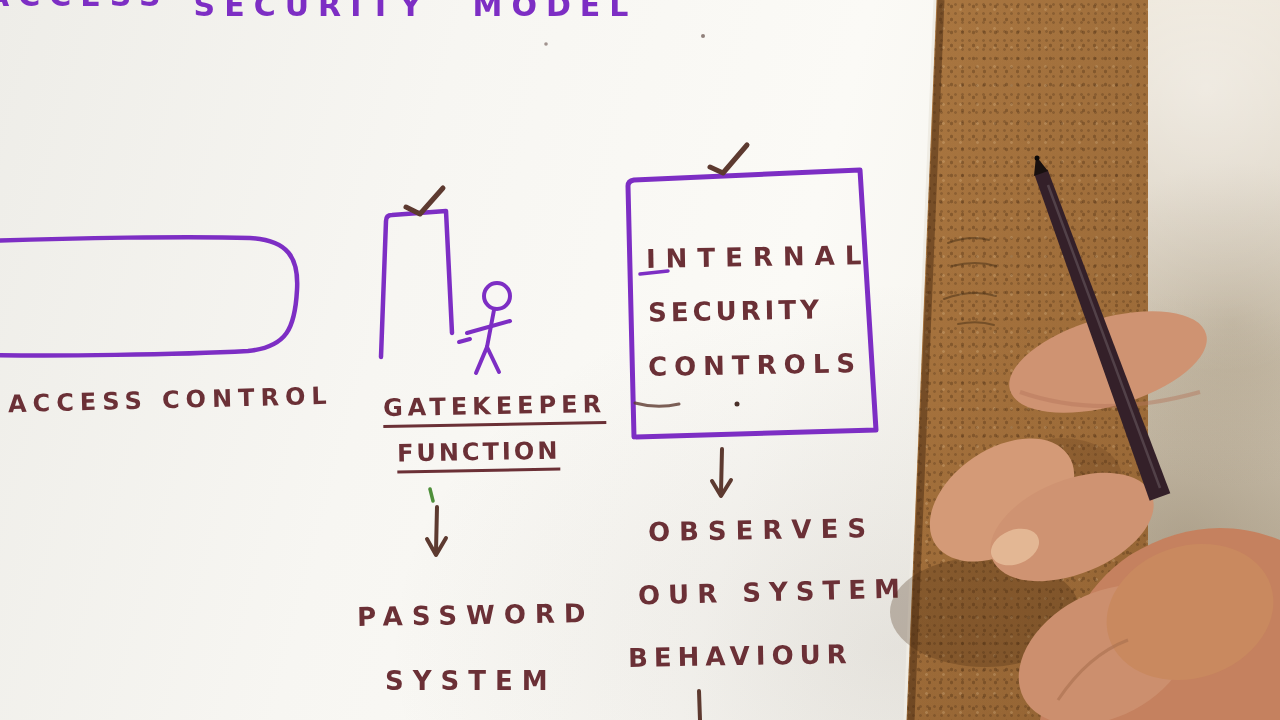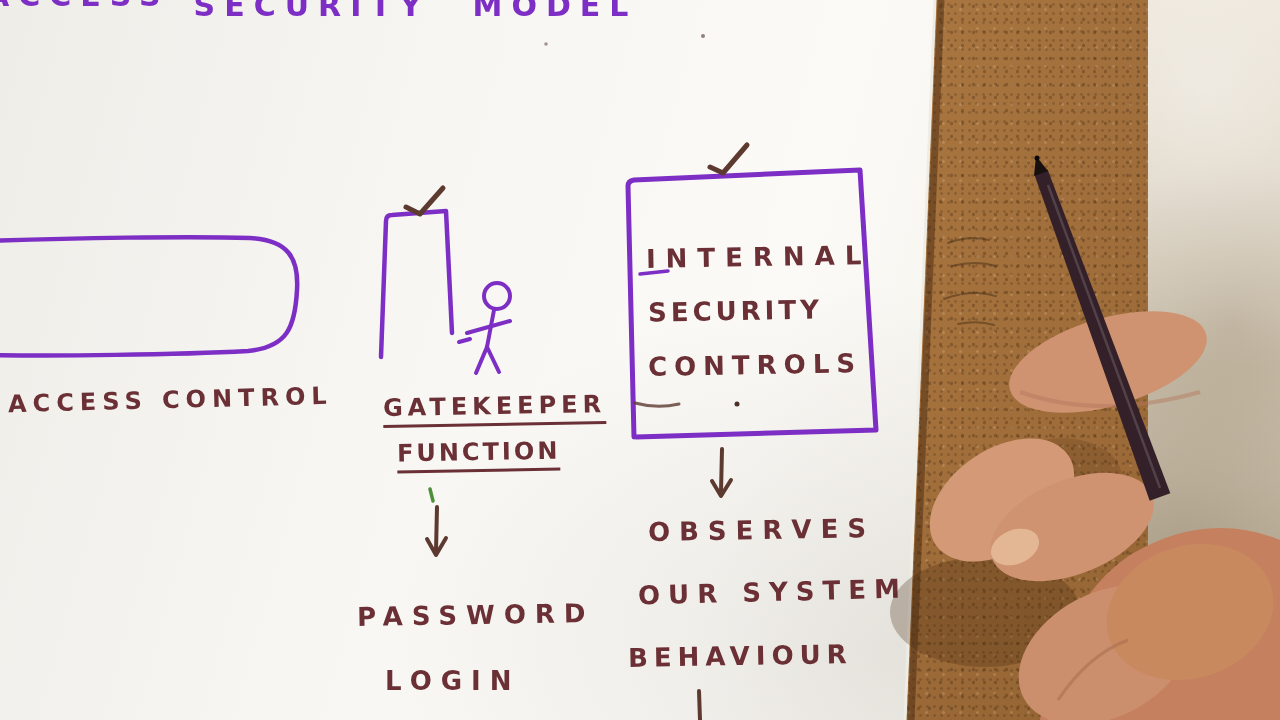--- a/index.html
+++ b/index.html
@@ -102,21 +102,21 @@
 <div class="hw" style="left:8px;top:386px;font-size:24px;letter-spacing:6px;transform:rotate(-1.5deg);">ACCESS CONTROL</div>
 
 <div class="hw" style="left:383px;top:392px;font-size:24px;letter-spacing:5px;transform:rotate(-1deg);">
   <span class="u">GATEKEEPER</span>
 </div>
 <div class="hw" style="left:397px;top:438px;font-size:24px;letter-spacing:3px;transform:rotate(-1deg);">
   <span class="u">FUNCTION</span>
 </div>
 
 <div class="hw" style="left:357px;top:600px;font-size:26px;letter-spacing:9px;transform:rotate(-1deg);">PASSWORD</div>
-<div class="hw" style="left:385px;top:666px;font-size:26px;letter-spacing:9px;">LOGIN</div>
+<div class="hw" style="left:385px;top:666px;font-size:26px;letter-spacing:9px;">SYSTEM</div>
 
 <div class="hw" style="left:646px;top:242px;font-size:26px;letter-spacing:10px;transform:rotate(-1deg);">INTERNAL</div>
 <div class="hw" style="left:648px;top:296px;font-size:26px;letter-spacing:4px;transform:rotate(-1deg);">SECURITY</div>
 <div class="hw" style="left:648px;top:350px;font-size:26px;letter-spacing:7px;transform:rotate(-1deg);">CONTROLS</div>
 
 <div class="hw" style="left:648px;top:515px;font-size:26px;letter-spacing:9px;transform:rotate(-1deg);">OBSERVES</div>
 <div class="hw" style="left:638px;top:577px;font-size:26px;letter-spacing:8px;transform:rotate(-1.5deg);">OUR SYSTEM</div>
 <div class="hw" style="left:628px;top:641px;font-size:26px;letter-spacing:6px;transform:rotate(-1deg);">BEHAVIOUR</div>
 
 <svg class="layer" width="1280" height="720" viewBox="0 0 1280 720">

